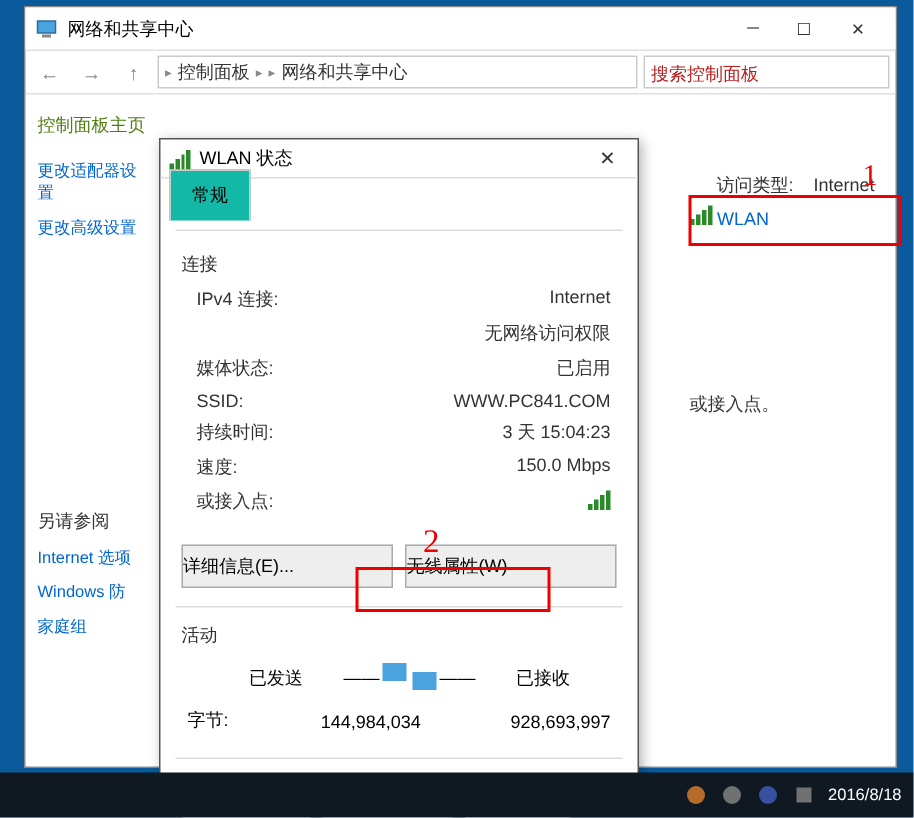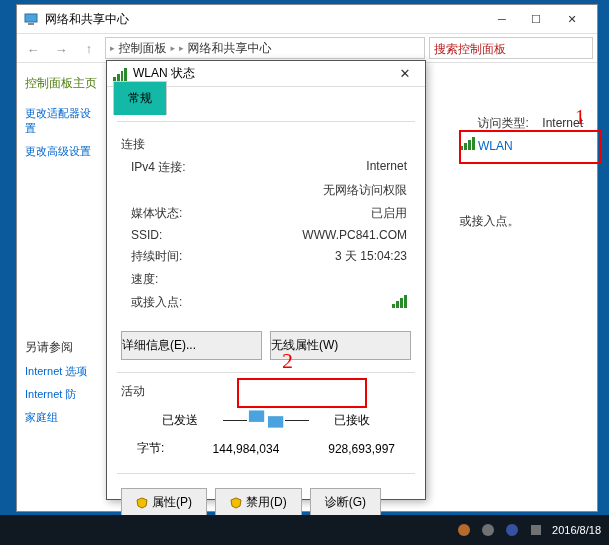--- a/index.html
+++ b/index.html
@@ -23,26 +23,26 @@
 .cp-body { display: flex; height: calc(100% - 58px); }
 .cp-left { width: 92px; padding: 12px 8px; font-size: 12px; }
 .cp-left .home-label { color: #4d7c0f; margin-bottom: 14px; }
 .cp-left .nav-item { color: #0066cc; margin-bottom: 8px; font-size: 11px; }
 .cp-left .seealso { margin-top: 180px; font-size: 12px; color: #333; }
 
 .cp-main { flex: 1; padding: 12px 8px; font-size: 12px; }
 .cp-right-info { position: absolute; right: 14px; top: 110px; font-size: 12px; }
 .cp-right-info .row1 { color: #333; margin-left: 18px; }
 .cp-right-info .link { color: #0066cc; margin-top: 4px; }
-.cp-right-info .hint { margin-top: 60px; color: #333; }
+.cp-right-info .hint { margin-top: 108px; color: #333; }
 .annot1-box { position: absolute; right: 8px; top: 130px; width: 142px; height: 34px; border: 2px solid #e00; }
 .annot1-num { position: absolute; right: 24px; top: 106px; color: #e00; font-size: 20px; font-family: serif; }
 
 
-.wlan-dialog { position: absolute; left: 106px; top: 60px; width: 320px; height: 440px; background: #fff; border: 1px solid #555; box-shadow: 2px 2px 8px rgba(0,0,0,.3); }
+.wlan-dialog { position: absolute; left: 106px; top: 92px; width: 320px; height: 440px; background: #fff; border: 1px solid #555; box-shadow: 2px 2px 8px rgba(0,0,0,.3); }
 .wlan-titlebar { height: 26px; display: flex; align-items: center; padding: 0 6px; border-bottom: 1px solid #ddd; }
 .signal-icon { width: 14px; height: 14px; margin-right: 6px; }
 .wlan-titlebar .title { font-size: 12px; flex: 1; }
 .wlan-close { width: 28px; text-align: center; font-size: 13px; color: #333; }
 
 .tab-row { height: 28px; display: flex; align-items: flex-end; padding-left: 6px; }
 .tab { border: 1px solid #ccc; border-bottom: none; padding: 8px 14px; font-size: 12px; background: #14b8a6; font-family: Liberation Mono, monospace; }
 
 .section { padding: 8px 14px; }
 .section-title { font-size: 12px; color: #333; margin-bottom: 6px; }
@@ -55,21 +55,21 @@
 .signal-bars span:nth-child(3){height:10px} .signal-bars span:nth-child(4){height:13px}
 
 .btn-row { display: flex; gap: 8px; padding: 6px 14px; }
 .btn { border: 1px solid #aaa; background: #eee; font-size: 12px; padding: 5px 0; text-align: left; flex: 1; }
 .annot2-box { position: absolute; left: 237px; top: 378px; width: 130px; height: 30px; border: 2px solid #e00; }
 .annot2-num { position: absolute; left: 282px; top: 348px; color: #e00; font-size: 22px; font-family: serif; }
 
 .divider { border-top: 1px solid #ddd; margin: 6px 10px; }
 
 .activity { padding: 4px 14px; font-size: 12px; }
-.activity-row { display: flex; align-items: center; justify-content: center; margin: 6px 16px; }
+.activity-row { display: flex; align-items: center; justify-content: flex-end; margin: 6px 4px; }
 .activity-row .cell { width: 90px; text-align: center; }
 .activity-icon { width: 40px; height: 28px; }
 
 .bottom-btns { display: flex; gap: 8px; padding: 8px 14px; }
 .bottom-btns .btn { flex: 0 0 auto; padding: 5px 14px; display: flex; align-items: center; gap: 4px; }
 .shield { width: 12px; height: 12px; }
 
 .taskbar { position: absolute; left: 0; bottom: 0; width: 609px; height: 30px; background: #101821; display: flex; align-items: center; justify-content: flex-end; padding-right: 8px; color: #fff; font-size: 11px; gap: 8px; }
 .taskbar .tray-icon { width: 16px; height: 16px; opacity: .8; }
 </style>
@@ -104,21 +104,21 @@
       <span>搜索控制面板</span>
     </div>
   </div>
   <div class="cp-body">
     <div class="cp-left">
       <div class="home-label">控制面板主页</div>
       <div class="nav-item">更改适配器设置</div>
       <div class="nav-item">更改高级设置</div>
       <div class="seealso">另请参阅</div>
       <div class="nav-item" style="margin-top:8px">Internet 选项</div>
-      <div class="nav-item">Internet 防</div>
+      <div class="nav-item">Windows 防</div>
       <div class="nav-item">家庭组</div>
     </div>
     <div class="cp-main"></div>
   </div>
   <div class="cp-right-info">
     <div class="row1">
       <span>访问类型:</span>
       &nbsp;&nbsp;
       <span>Internet</span>
     </div>
@@ -170,20 +170,21 @@
     <div class="kv-row">
         <div class="k">SSID:</div>
         <div class="v">WWW.PC841.COM</div>
       </div>
     <div class="kv-row">
         <div class="k">持续时间:</div>
         <div class="v">3 天 15:04:23</div>
       </div>
     <div class="kv-row">
         <div class="k">速度:</div>
+        <div class="v">150.0 Mbps</div>
       </div>
     <div class="kv-row">
         <div class="k">或接入点:</div>
         <div class="v"><span class="signal-bars">
             <span></span>
             <span></span>
             <span></span>
             <span></span>
           </span></div>
       </div>

